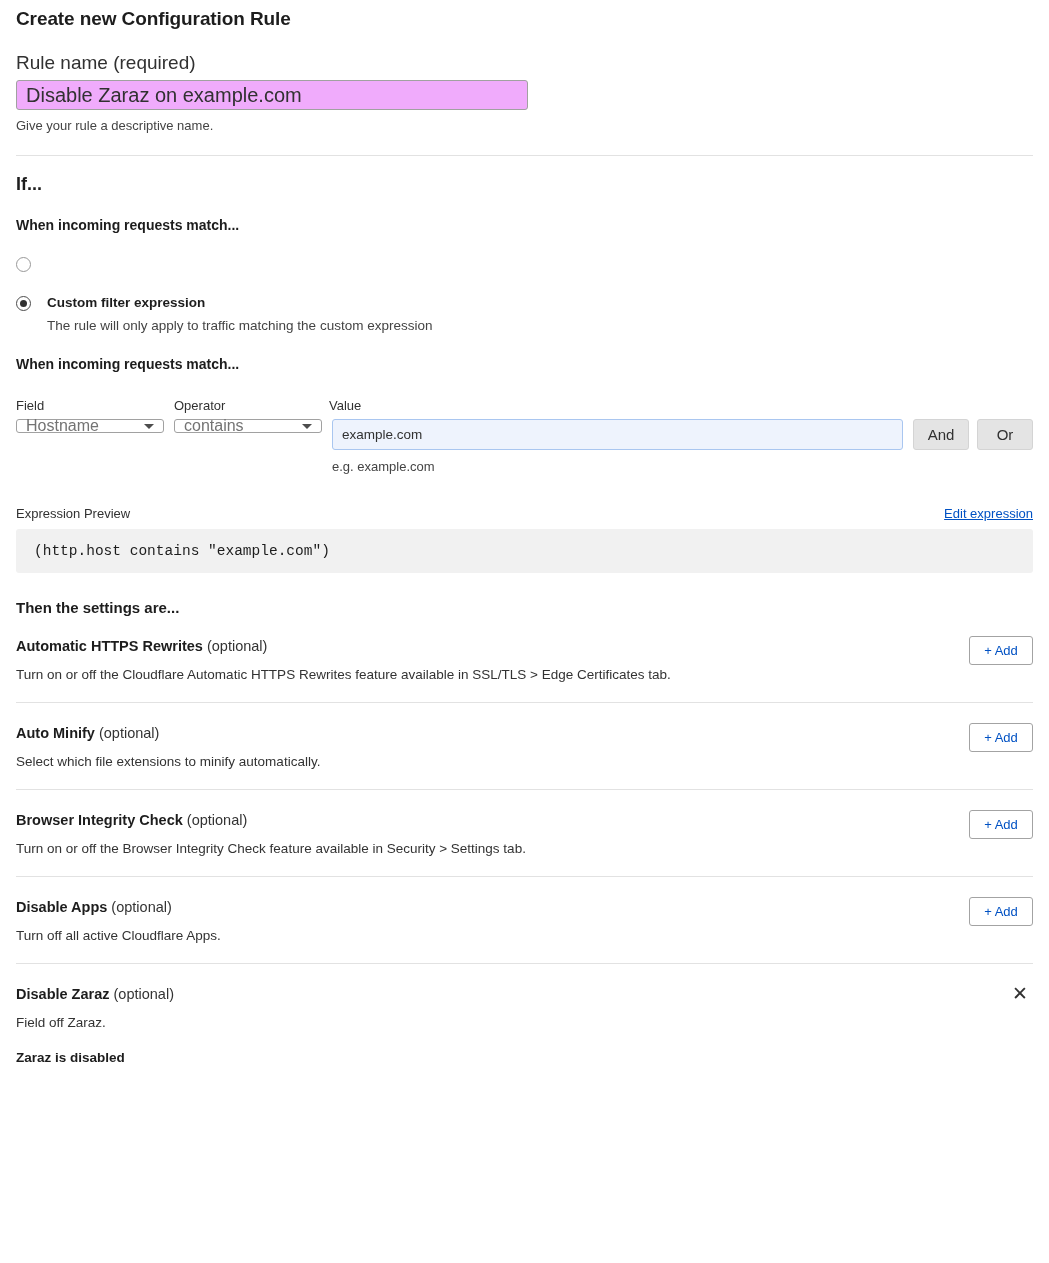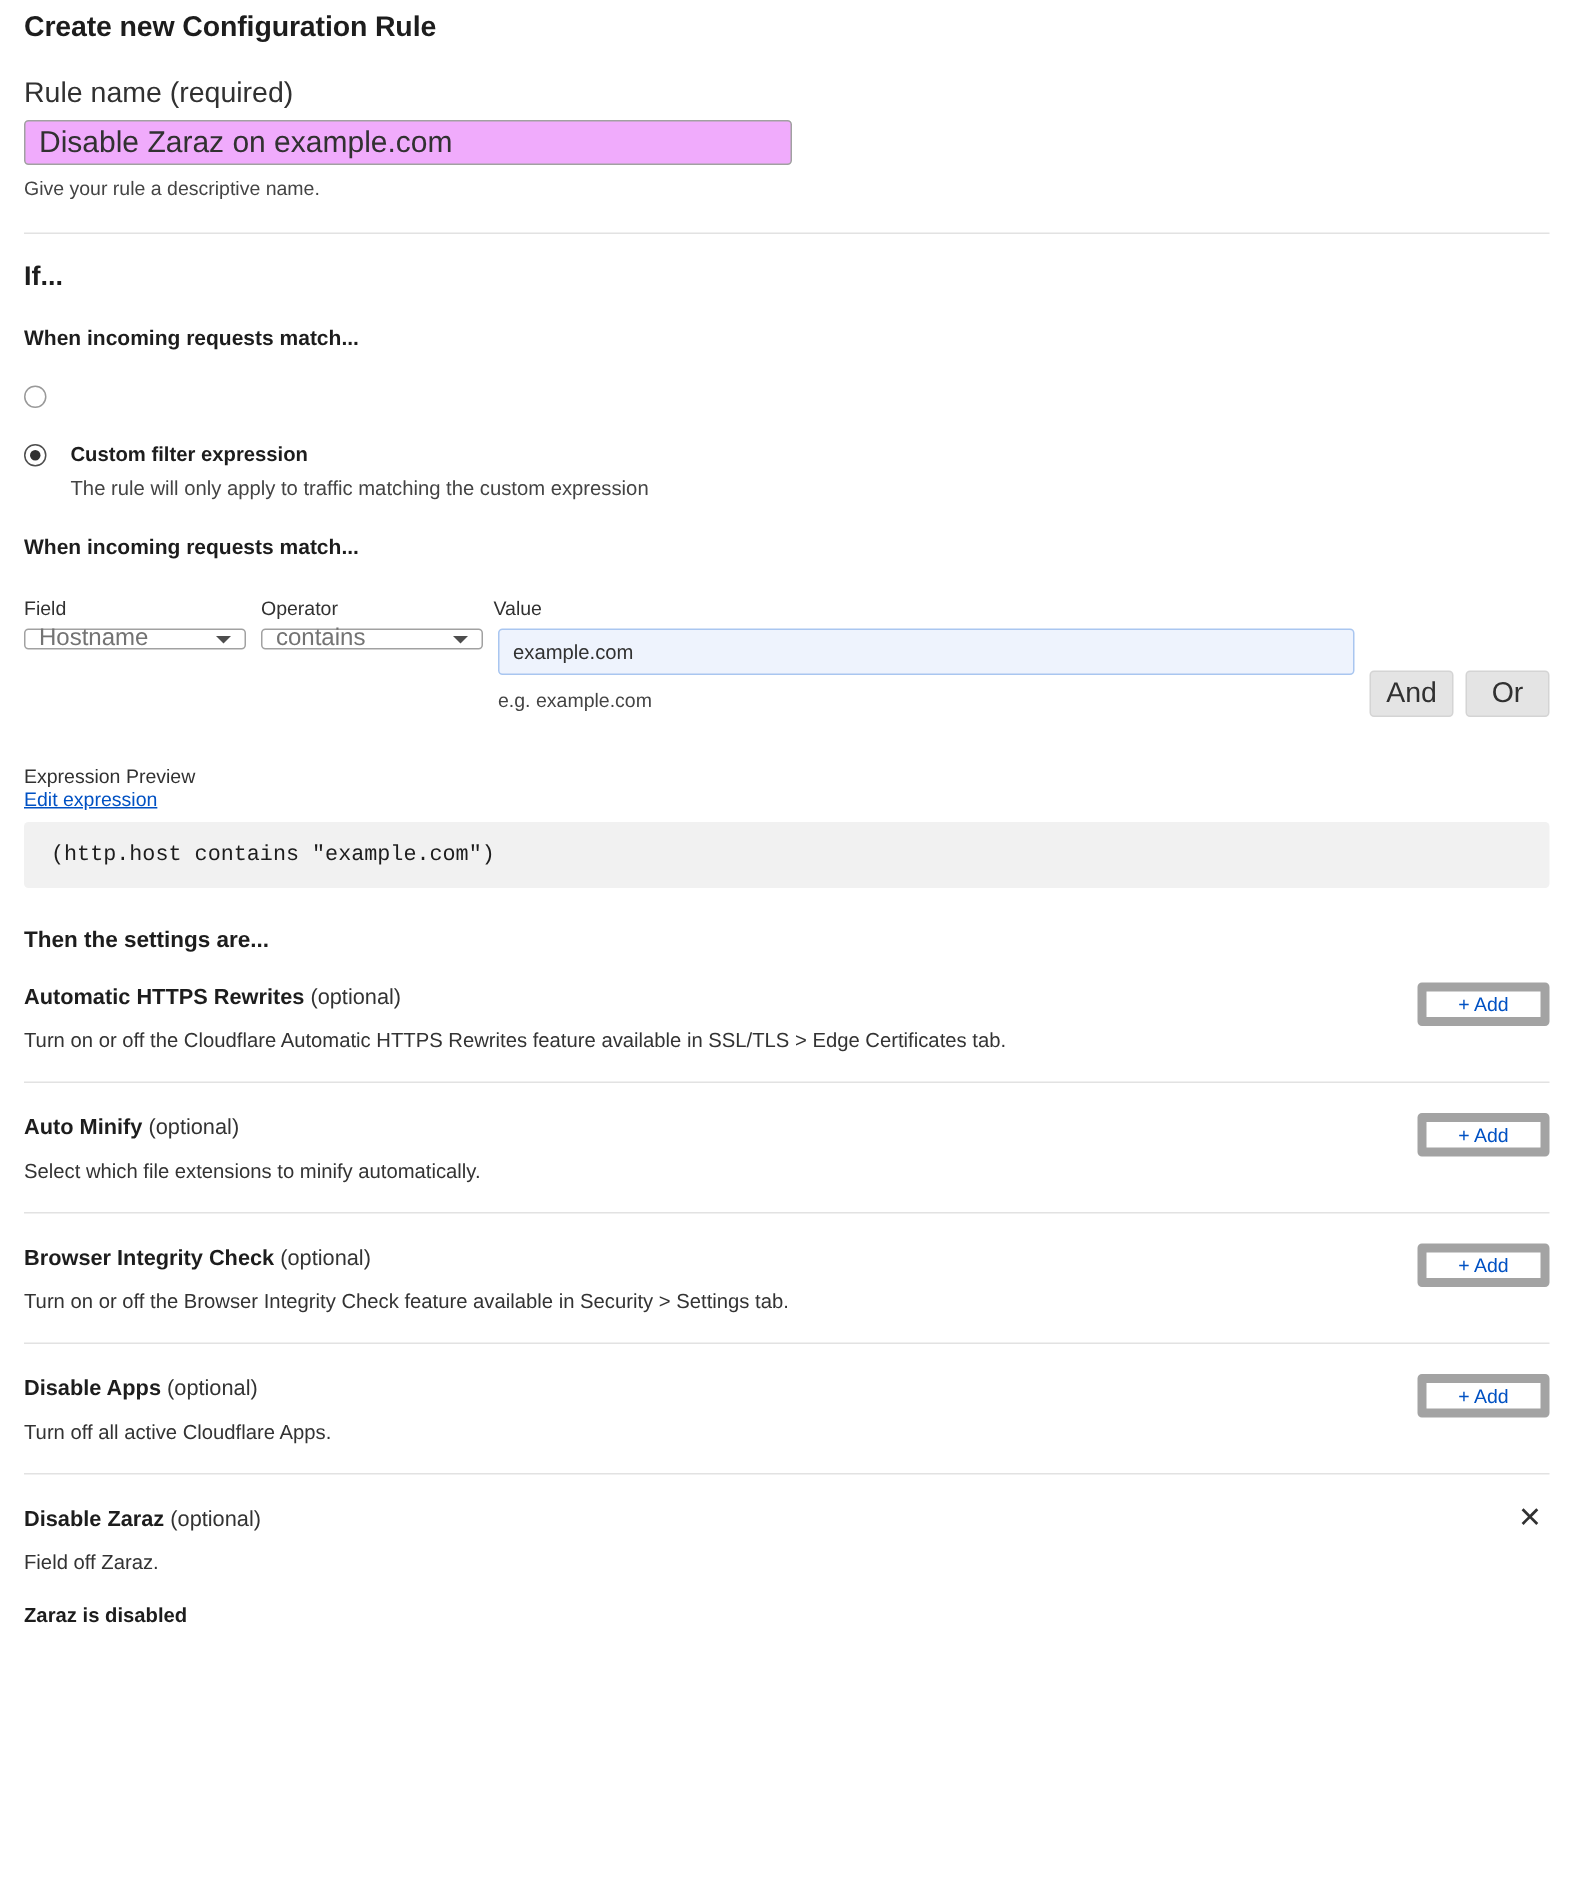--- a/index.html
+++ b/index.html
@@ -176,36 +176,34 @@
     font-size: 13px;
     color: #444;
     margin-top: 9px;
   }
   .btn-andor {
     width: 56px;
     height: 31px;
     background: #e4e4e4;
     border: 1px solid #d4d4d4;
     border-radius: 3px;
-    font-size: 19px;
+    font-size: 15px;
     color: #313131;
     font-family: "Liberation Sans", sans-serif;
     cursor: pointer;
     margin-right: 8px;
-    margin-top: 28px;
   }
   .btn-andor.last { margin-right: 0; }
 
   
   .expr-head {
     display: flex;
     justify-content: space-between;
     align-items: baseline;
     margin-top: 32px;
-    flex-direction: column;
   }
   .expr-label {
     font-size: 13px;
     color: #313131;
   }
   .expr-edit {
     font-size: 13px;
     color: #0051c3;
     text-decoration: underline;
     cursor: pointer;
@@ -242,24 +240,24 @@
   .setting-title span.opt { font-weight: normal; color: #333; }
   .setting-desc {
     font-size: 13.5px;
     color: #333;
     margin-top: 13px;
   }
   .add-btn {
     position: absolute;
     right: 0;
     top: 20px;
-    width: 88px;
+    width: 64px;
     height: 29px;
     background: #fff;
-    border: 6px solid #a3a3a3;
+    border: 1px solid #a3a3a3;
     border-radius: 3px;
     color: #0051c3;
     font-size: 13px;
     font-family: "Liberation Sans", sans-serif;
     cursor: pointer;
   }
   .close-x {
     position: absolute;
     right: 2px;
     top: 20px;

